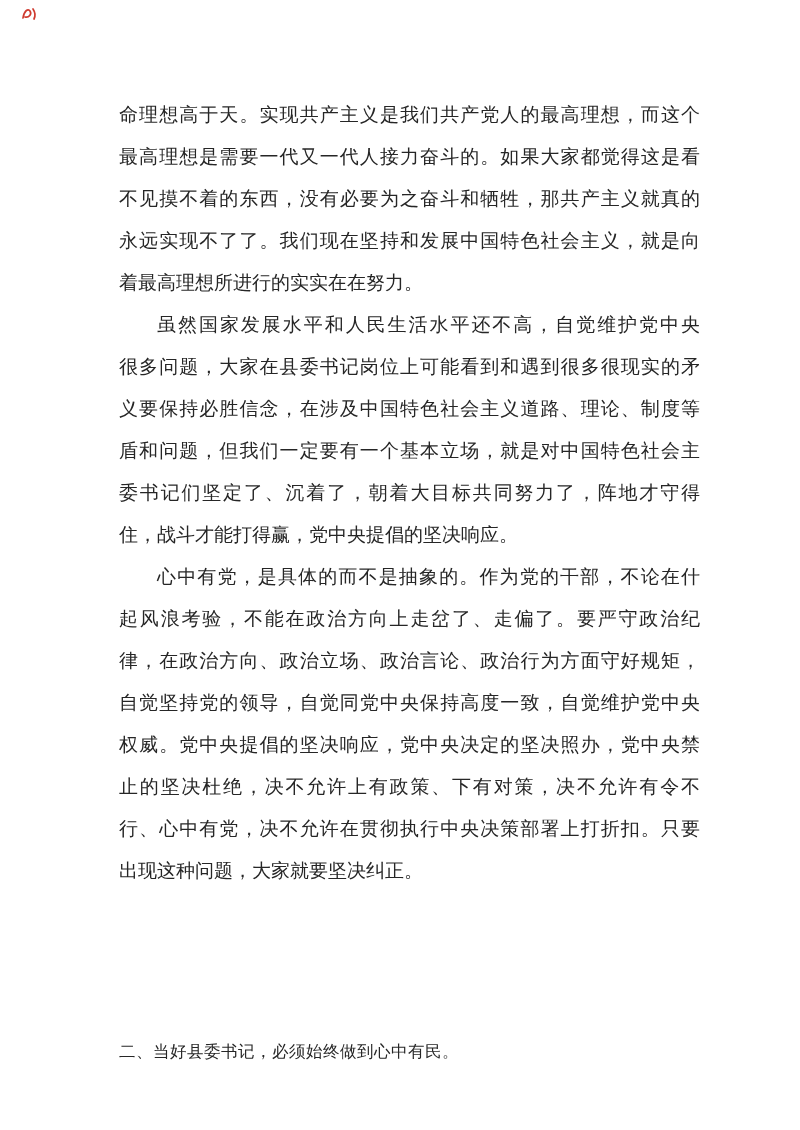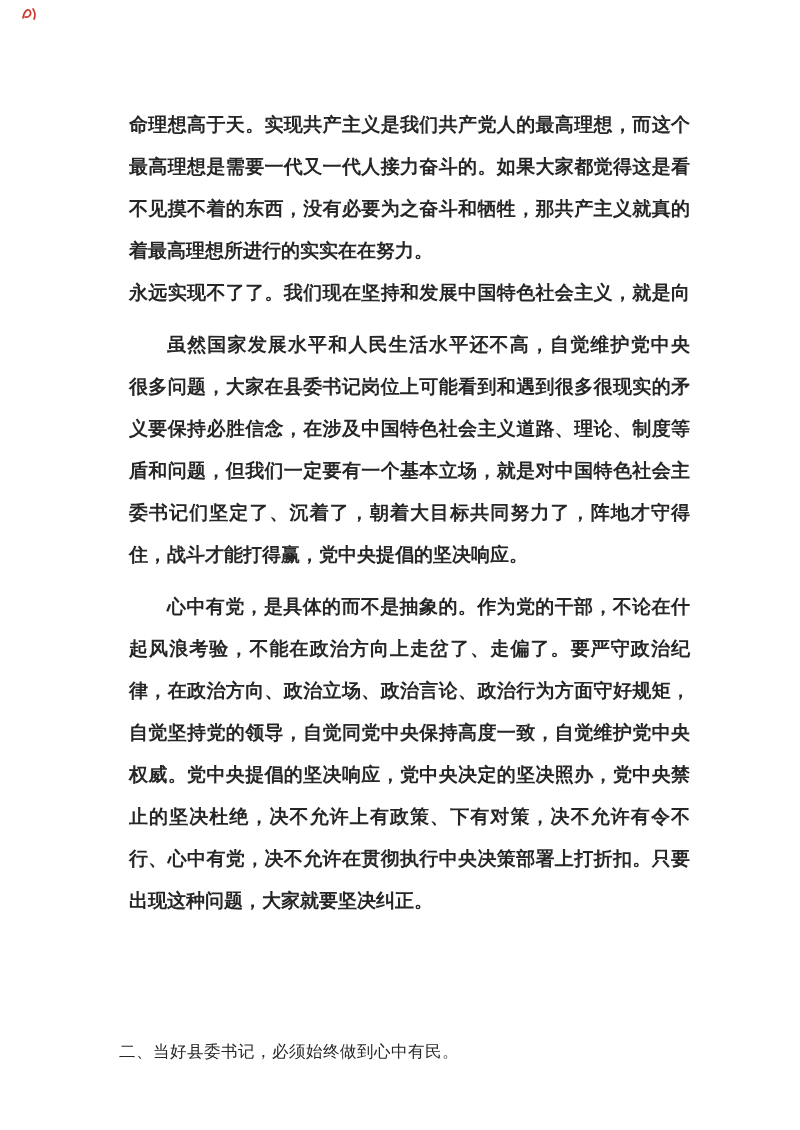--- a/index.html
+++ b/index.html
@@ -23,23 +23,22 @@
     height: 18px;
   }
   .doc-body {
     position: absolute;
     left: 119px;
     top: 94px;
     width: 581px;
     color: #262626;
   }
   .para {
-    margin: 10px;
+    margin: 0;
     padding: 0;
-    font-weight: bold;
   }
   .line {
     height: 42px;
     line-height: 42px;
     font-size: 19px;
     letter-spacing: 0;
     text-align: justify;
     text-align-last: justify;
   }
   .line.para-last {
@@ -70,22 +69,22 @@
   <svg class="red-mark" viewBox="0 0 20 18" xmlns="http://www.w3.org/2000/svg">
     <path d="M3,13 C4,6 8,3 10,6 C12,9 9,13 5,12" fill="none" stroke="#cf3b30" stroke-width="1.7" stroke-linecap="round"></path>
     <path d="M13,4 C15,7 16,10 14,14" fill="none" stroke="#cf3b30" stroke-width="1.7" stroke-linecap="round"></path>
   </svg>
 
   <div class="doc-body" id="doc-body">
       <div class="para">
         <div class="line">命理想高于天。实现共产主义是我们共产党人的最高理想，而这个</div>
         <div class="line">最高理想是需要一代又一代人接力奋斗的。如果大家都觉得这是看</div>
         <div class="line">不见摸不着的东西，没有必要为之奋斗和牺牲，那共产主义就真的</div>
+        <div class="line">永远实现不了了。我们现在坚持和发展中国特色社会主义，就是向</div>
         <div class="line para-last">着最高理想所进行的实实在在努力。</div>
-        <div class="line">永远实现不了了。我们现在坚持和发展中国特色社会主义，就是向</div>
       </div>
       <div class="para">
         <div class="line indent">虽然国家发展水平和人民生活水平还不高，自觉维护党中央</div>
         <div class="line">很多问题，大家在县委书记岗位上可能看到和遇到很多很现实的矛</div>
         <div class="line">义要保持必胜信念，在涉及中国特色社会主义道路、理论、制度等</div>
         <div class="line">盾和问题，但我们一定要有一个基本立场，就是对中国特色社会主</div>
         <div class="line">委书记们坚定了、沉着了，朝着大目标共同努力了，阵地才守得</div>
         <div class="line para-last">住，战斗才能打得赢，党中央提倡的坚决响应。</div>
       </div>
       <div class="para">

